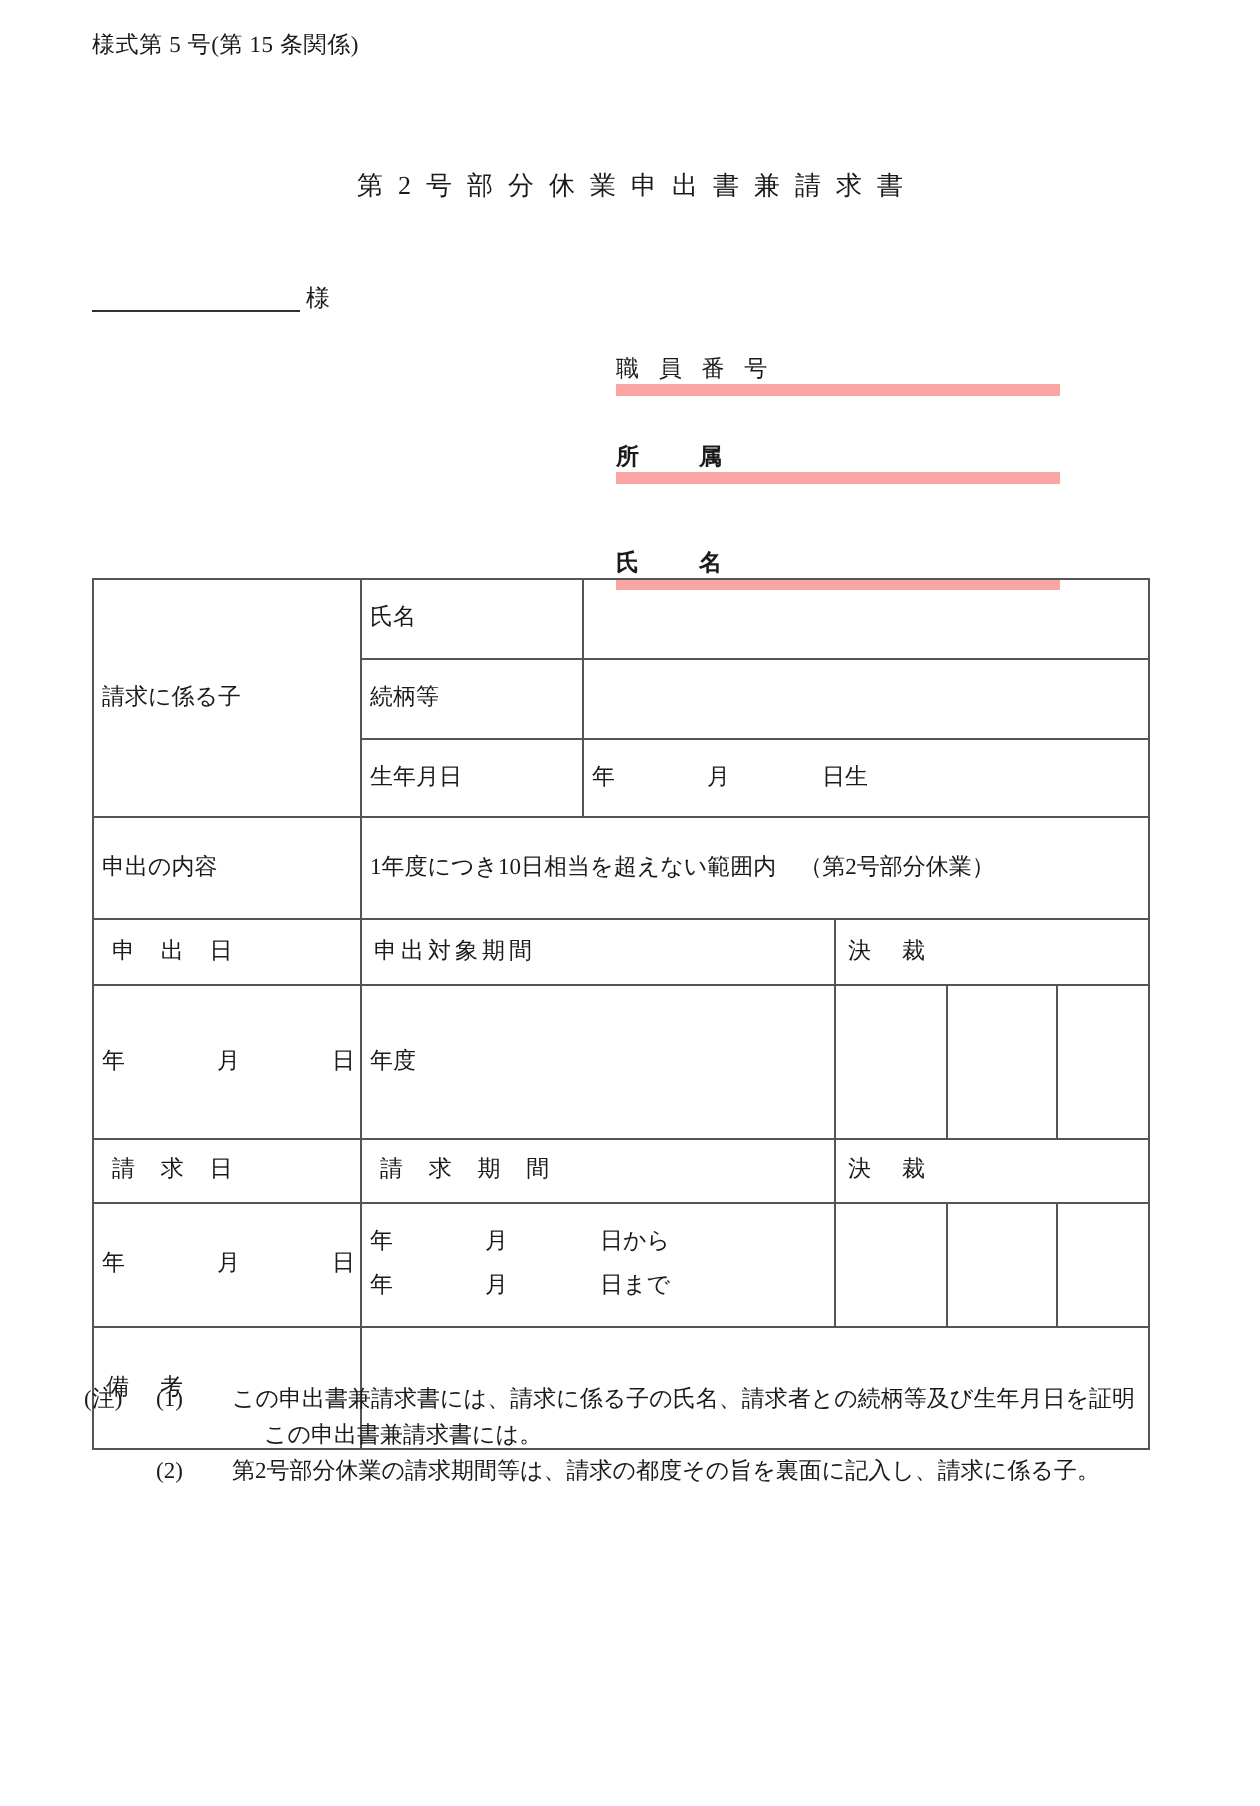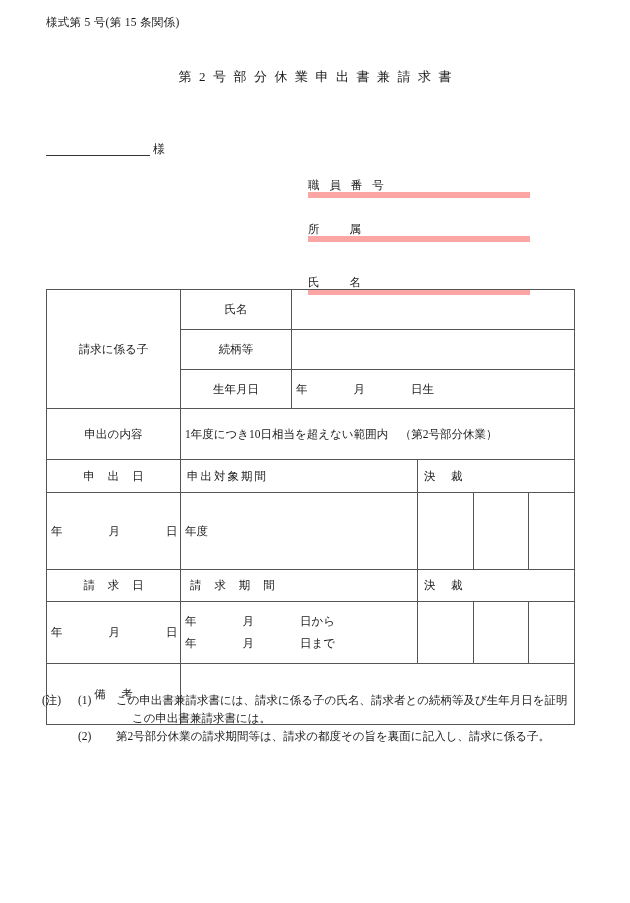--- a/index.html
+++ b/index.html
@@ -27,21 +27,21 @@
     position: absolute;
     left: 46px;
     top: 15px;
     font-size: 11.5px;
     letter-spacing: 0.3px;
     white-space: nowrap;
   }
   .doc-title {
     position: absolute;
     left: 0;
-    top: 68px;
+    top: 84px;
     width: 630px;
     text-align: center;
     font-size: 13px;
     letter-spacing: 7.5px;
     text-indent: 7.5px;
     white-space: nowrap;
   }
 
   
   .addressee {
@@ -83,40 +83,41 @@
     font-size: 11.5px;
     white-space: nowrap;
     line-height: 1.05;
     padding-bottom: 1px;
   }
   .lbl-spread-3 { letter-spacing: 3.5px; }
   .lbl-spread-wide {
     display: inline-block;
     width: 74px;
     letter-spacing: 0;
+    font-weight: bold;
   }
   .lbl-spread-wide > span:first-child { margin-right: 30px; }
 
   
   .main-table {
     position: absolute;
     left: 46px;
     top: 289px;
     width: 528px;
     border-collapse: collapse;
     table-layout: fixed;
     font-size: 11.5px;
   }
   .main-table td {
     border: 1px solid #555;
     padding: 0 4px;
     vertical-align: middle;
     line-height: 1.45;
   }
-  .c-label   { text-align: center; margin-left: 33px; }
+  .c-label   { text-align: left; margin-left: 33px; }
   .c-left    { text-align: left; }
   .c-center  { text-align: left; }
   .sp2  { letter-spacing: 2px; text-indent: 2px; }
   .sp5  { letter-spacing: 5px; text-indent: 5px; }
 
   .date-line { white-space: pre; }
   .period-line { white-space: pre; line-height: 1.9; }
 
   
   .notes {

